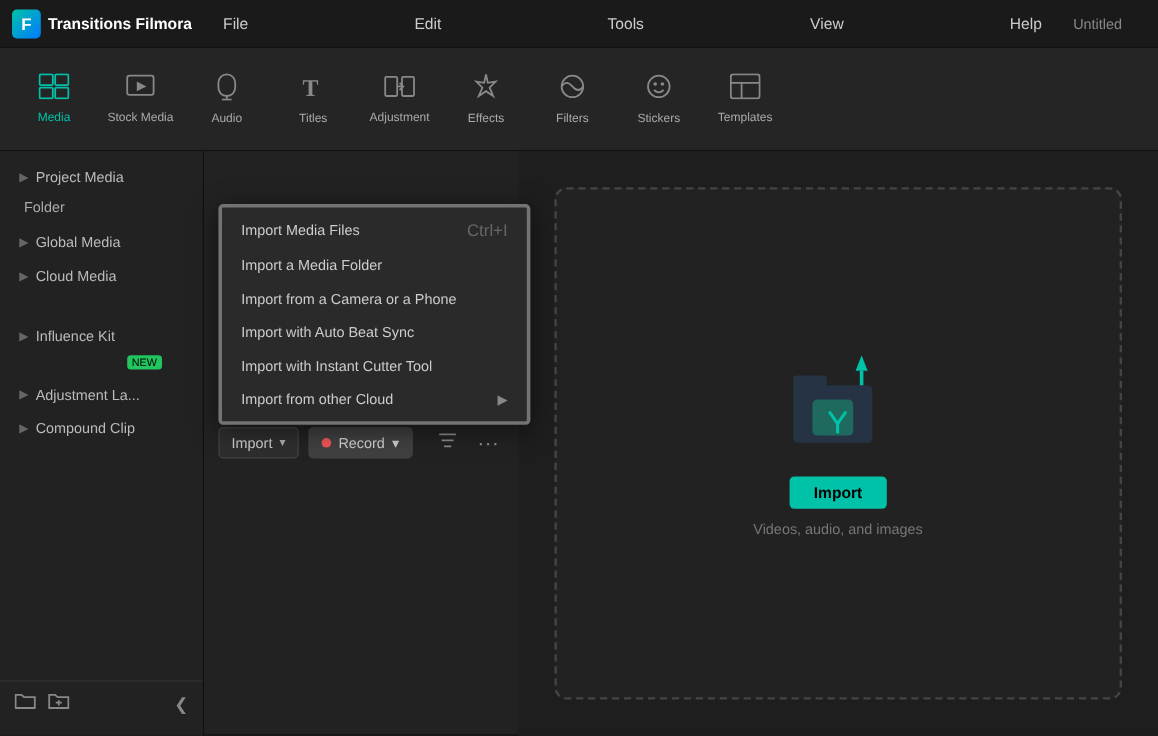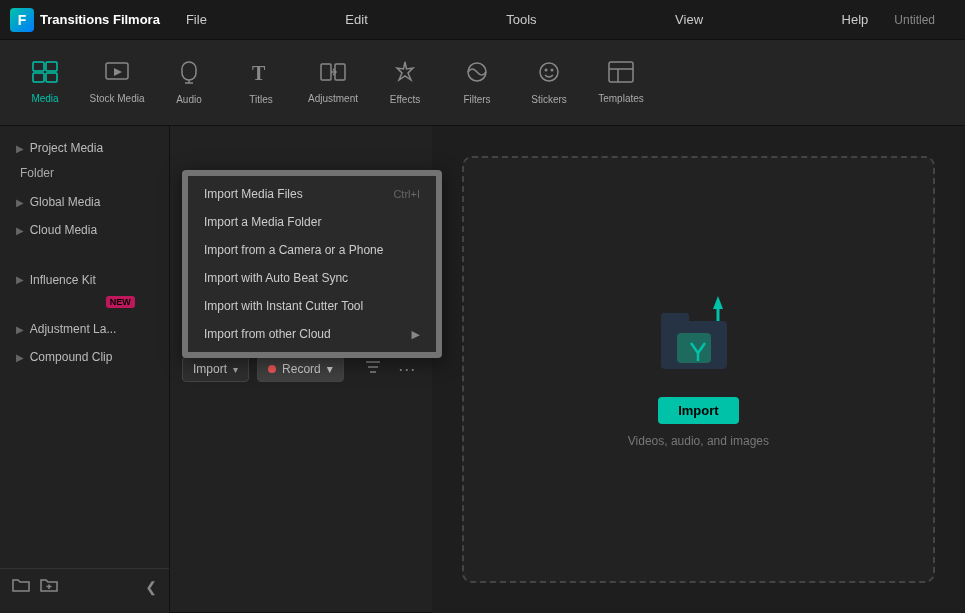--- a/index.html
+++ b/index.html
@@ -126,24 +126,24 @@
       color: #bbb;
       font-size: 12px;
       border-radius: 4px;
       margin: 1px 4px;
     }
     .sidebar-section .arrow {
       font-size: 10px;
       color: #666;
     }
     .sidebar-badge {
-      background: #be185d;
+      background: #22c55e;
       color: #000;
       font-size: 9px;
-      font-weight: bold;
+      font-weight: normal;
       padding: 1px 4px;
       border-radius: 3px;
       margin-left: 4px;
       margin-top: 45px;
     }
     .sidebar-folder {
       padding: 4px 12px 8px 20px;
       font-size: 12px;
       color: #aaa;
       cursor: pointer;
@@ -230,37 +230,37 @@
       font-size: 18px;
       padding: 4px;
     }
 
     
     #import-dropdown {
       position: absolute;
       top: 44px;
       left: 12px;
       background: #2a2a2a;
-      border: 6px solid #737373;
+      border: 3px solid #737373;
       border-radius: 4px;
       width: 260px;
       z-index: 200;
       box-shadow: 0 4px 20px rgba(0,0,0,0.5);
       padding: 4px 0;
     }
     .dropdown-item {
       display: flex;
       align-items: center;
       justify-content: space-between;
       padding: 7px 16px;
       color: #ccc;
       cursor: pointer;
       font-size: 12px;
     }
-    .dropdown-item .shortcut { color: #666; font-size: 11px; }
+    .dropdown-item .shortcut { color: #666; font-size: 14px; }
     .dropdown-item .sub-arrow { color: #888; font-size: 11px; }
 
     
     #dropzone {
       flex: 1;
       display: flex;
       flex-direction: column;
       align-items: center;
       justify-content: center;
       margin: 30px;

